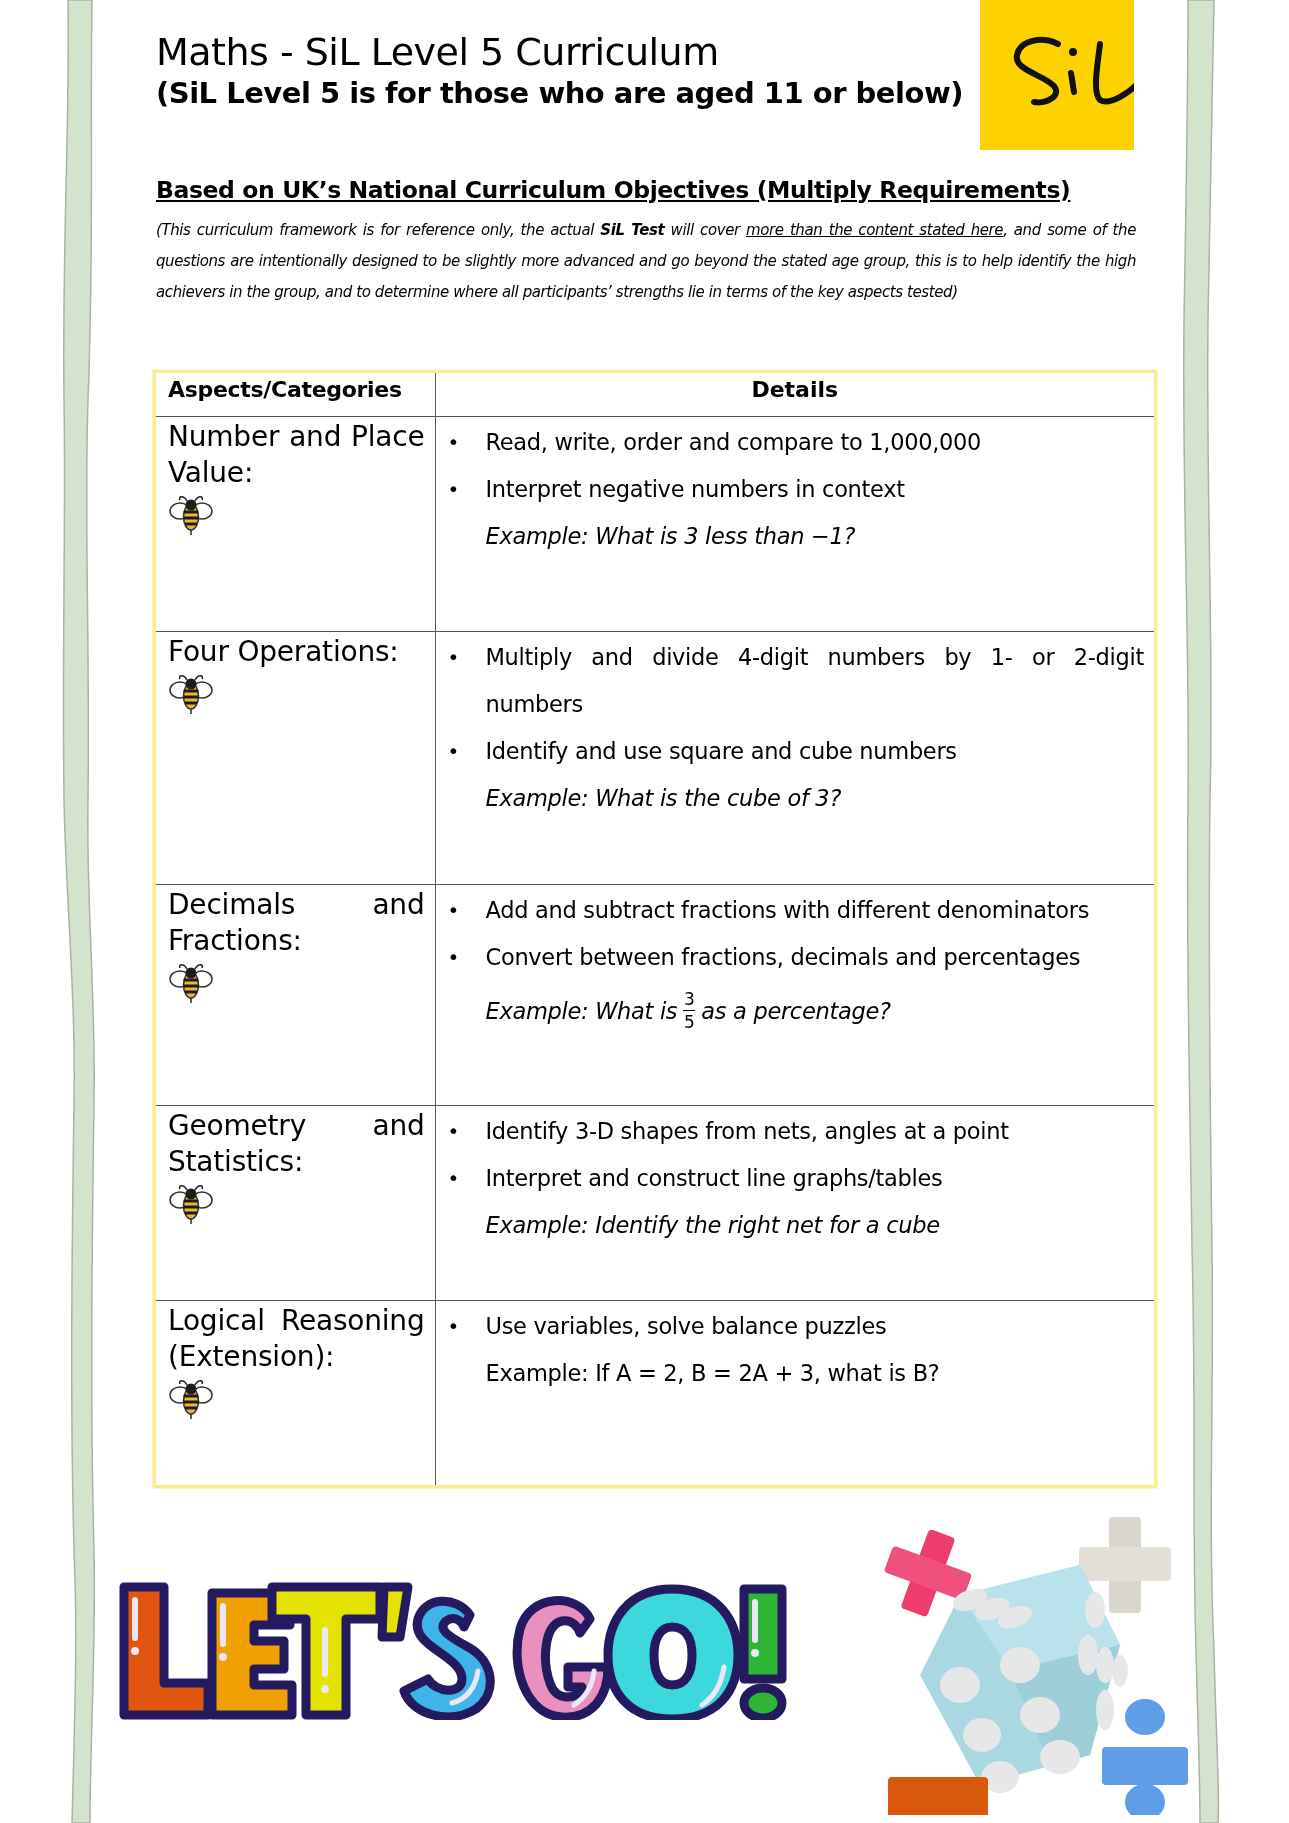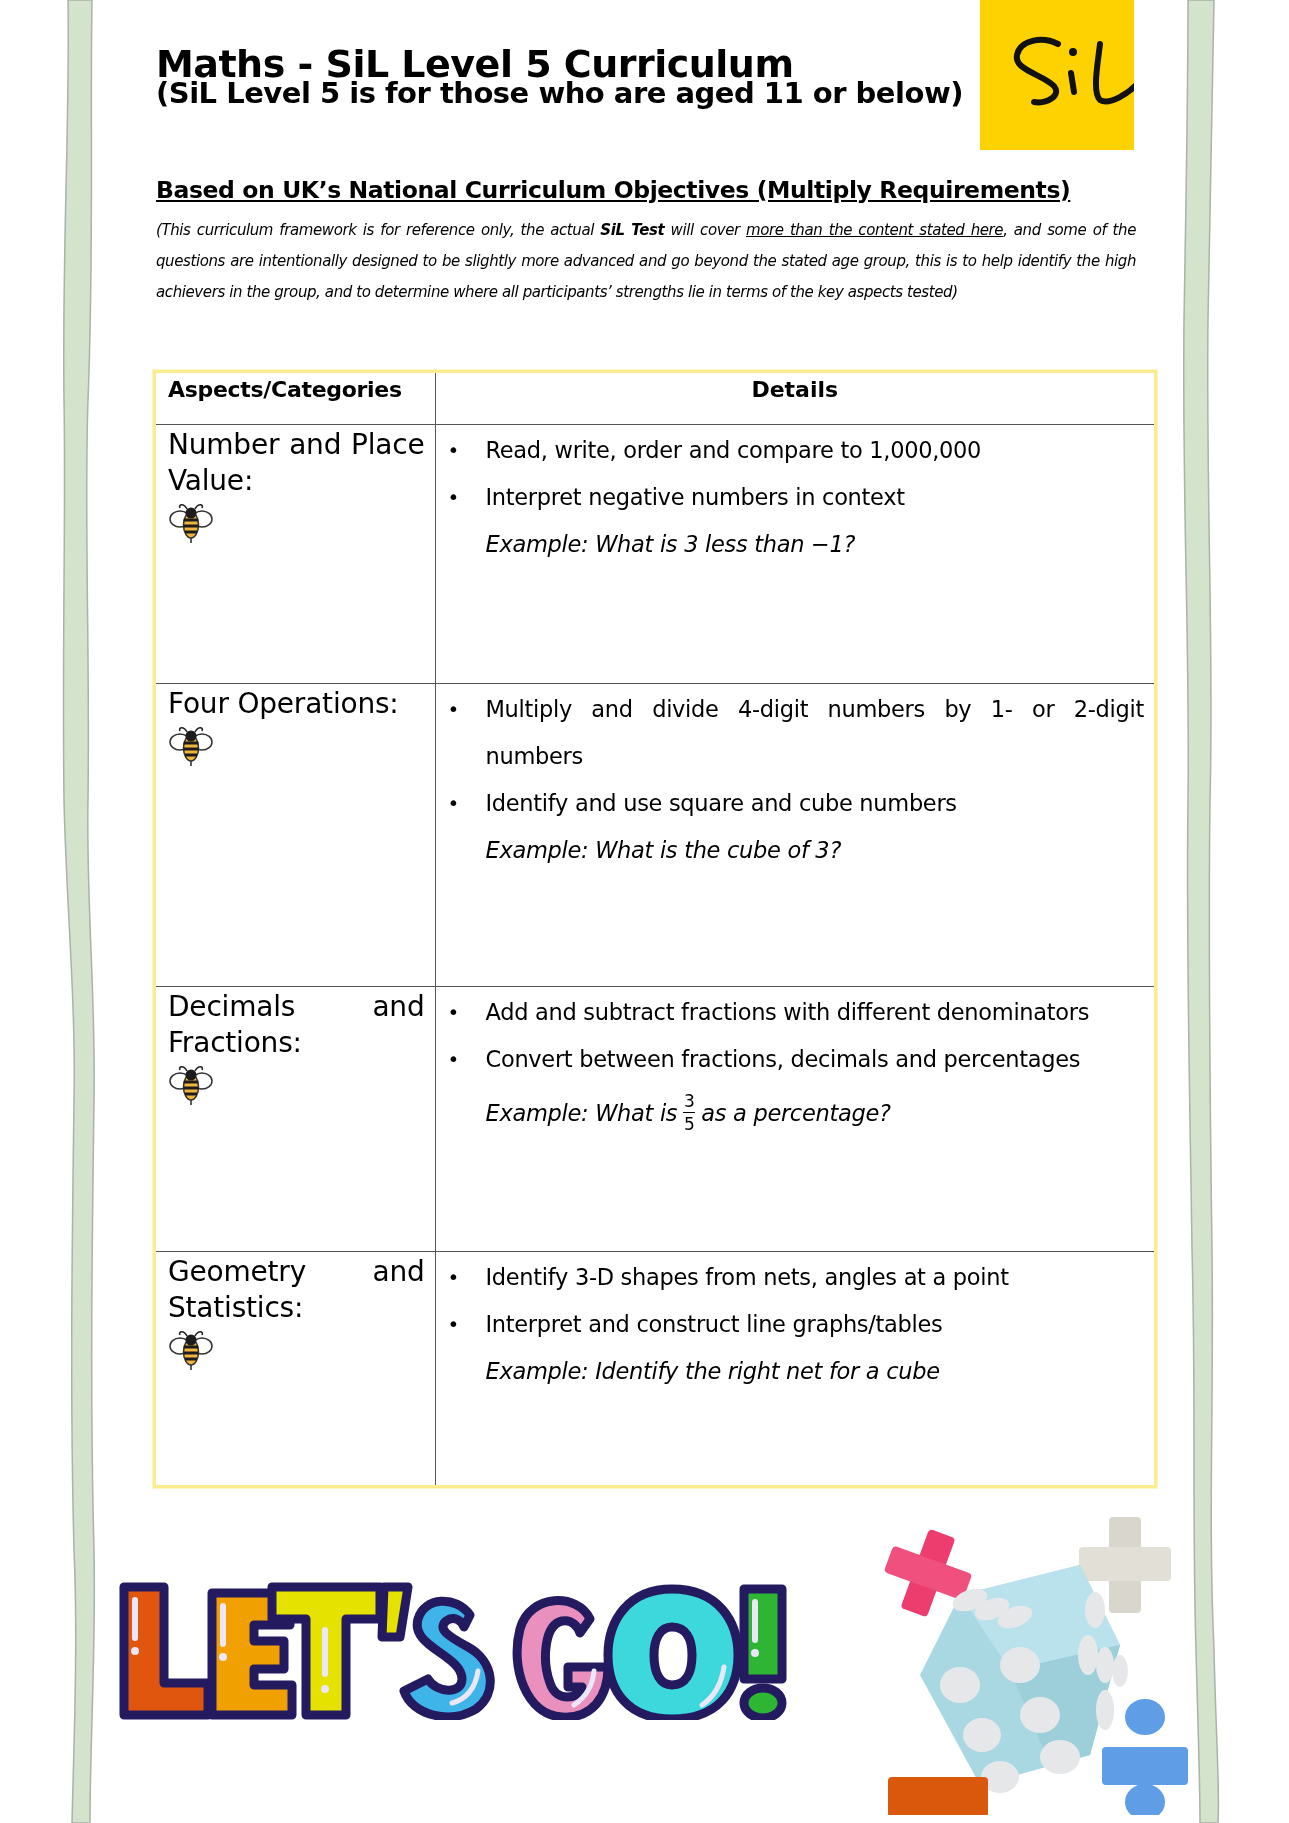--- a/index.html
+++ b/index.html
@@ -5,21 +5,21 @@
     * { box-sizing: border-box; margin: 0; padding: 0; }
     html, body { width: 1289px; height: 1823px; background: #ffffff; overflow: hidden; }
     body { position: relative; font-family: "DejaVu Sans", "Liberation Sans", sans-serif; color: #000; }
 
     
     .side-border { position: absolute; top: 0; width: 60px; height: 1823px; }
     .side-border.left { left: 50px; }
     .side-border.right { left: 1170px; }
 
     
-    .title { position: absolute; left: 156px; top: 42px; font-size: 38px; font-weight: bold; letter-spacing: -0.5px; line-height: 44px; white-space: nowrap; }
+    .title { position: absolute; left: 156px; top: 30px; font-size: 38px; font-weight: normal; letter-spacing: -0.5px; line-height: 44px; white-space: nowrap; }
     .subtitle { position: absolute; left: 156px; top: 76px; font-size: 29px; font-weight: bold; letter-spacing: -0.5px; line-height: 34px; white-space: nowrap; }
     .logo { position: absolute; left: 980px; top: 0; width: 154px; height: 150px; background: #fed200; }
     .logo svg { width: 154px; height: 150px; display: block; }
 
     .section-heading { position: absolute; left: 156px; top: 176px; font-size: 23.5px; font-weight: bold; text-decoration: underline; letter-spacing: -0.4px; white-space: nowrap; }
     .intro { position: absolute; left: 156px; top: 215px; width: 980px; font-size: 15px; font-style: italic; line-height: 31px; text-align: justify; letter-spacing: -0.4px; }
     .intro .u { text-decoration: underline; }
     .intro b { font-weight: bold; }
 
     
@@ -146,20 +146,33 @@
               <use href="#bee"></use>
             </svg>
       </td>
       <td class="details">
         <div class="det-line bullet">Identify 3-D shapes from nets, angles at a point</div>
         <div class="det-line bullet">Interpret and construct line graphs/tables</div>
         <div class="det-line example">Example: Identify the right net for a cube</div>
       </td>
     </tr>
 
+    <tr style="height:158px">
+      <td class="cat">
+        <span class="just">Logical Reasoning</span>
+        <span>(Extension):</span>
+        <svg class="bee" viewBox="0 0 46 46">
+              <use href="#bee"></use>
+            </svg>
+      </td>
+      <td class="details">
+        <div class="det-line bullet">Use variables, solve balance puzzles</div>
+        <div class="det-line plain-example">Example: If A = 2, B = 2A + 3, what is B?</div>
+      </td>
+    </tr>
   </tbody>
     </table>
 </div>
 
 <svg width="0" height="0" style="position:absolute">
   <defs>
     <symbol id="bee" viewBox="0 0 46 46">
       <path d="M19 10 C16 4 10 5 12 9" fill="none" stroke="#222" stroke-width="1.6"></path>
       <path d="M27 10 C30 4 36 5 34 9" fill="none" stroke="#222" stroke-width="1.6"></path>
       <ellipse cx="12" cy="20" rx="10" ry="8" fill="#fff" stroke="#333" stroke-width="1.5"></ellipse>

